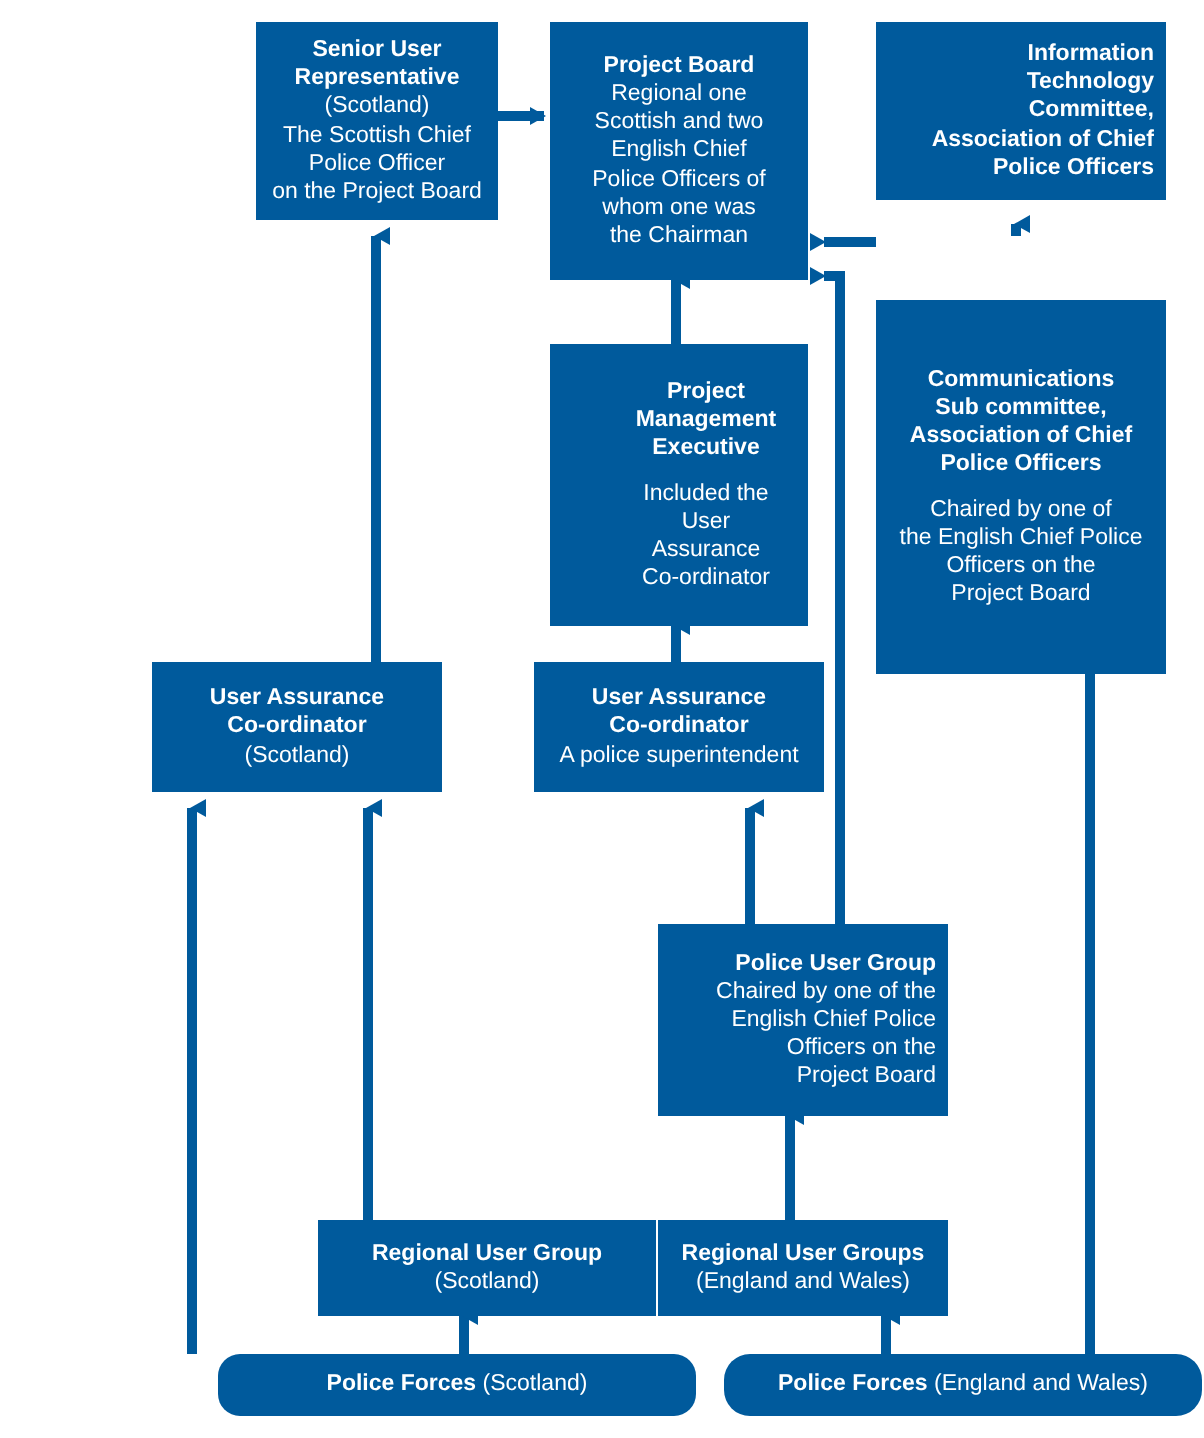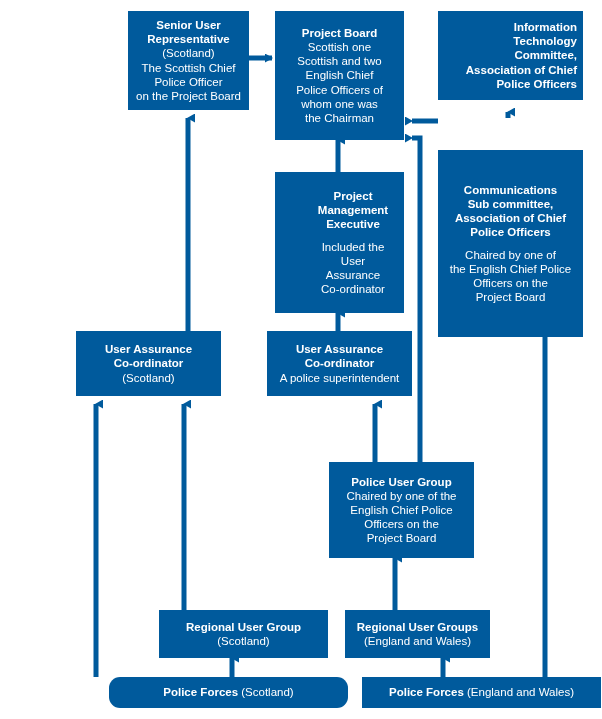--- a/index.html
+++ b/index.html
@@ -87,21 +87,21 @@
     <span class="row ttl">Senior User</span>
     <span class="row ttl">Representative</span>
     <span class="row sub">(Scotland)</span>
     <span class="row sub">The Scottish Chief</span>
     <span class="row sub">Police Officer</span>
     <span class="row sub">on the Project Board</span>
   </div>
 
   <div class="node" style="left:275px;top:11px;width:129px;height:129px;">
     <span class="row ttl">Project Board</span>
-    <span class="row sub">Scottish one</span>
+    <span class="row sub">Regional one</span>
     <span class="row sub">Scottish and two</span>
     <span class="row sub">English Chief</span>
     <span class="row sub">Police Officers of</span>
     <span class="row sub">whom one was</span>
     <span class="row sub">the Chairman</span>
   </div>
 
   <div class="node" style="left:438px;top:11px;width:145px;height:89px;align-items:flex-end;">
     <span class="row ttl">Information</span>
     <span class="row ttl">Technology</span>
@@ -137,39 +137,39 @@
     <span class="row ttl">Co-ordinator</span>
     <span class="row sub">(Scotland)</span>
   </div>
 
   <div class="node" style="left:267px;top:331px;width:145px;height:65px;">
     <span class="row ttl">User Assurance</span>
     <span class="row ttl">Co-ordinator</span>
     <span class="row sub">A police superintendent</span>
   </div>
 
-  <div class="node" style="left:329px;top:462px;width:145px;height:96px;">
+  <div class="node" style="left:329px;top:462px;width:145px;height:96px;align-items:flex-end;">
     <span class="row ttl">Police User Group</span>
     <span class="row sub">Chaired by one of the</span>
     <span class="row sub">English Chief Police</span>
     <span class="row sub">Officers on the</span>
     <span class="row sub">Project Board</span>
   </div>
 
   <div class="node" style="left:159px;top:610px;width:169px;height:48px;">
     <span class="row ttl">Regional User Group</span>
     <span class="row sub">(Scotland)</span>
   </div>
 
-  <div class="node" style="left:329px;top:610px;width:145px;height:48px;margin-left:16px;">
+  <div class="node" style="left:329px;top:610px;width:145px;height:48px;">
     <span class="row ttl">Regional User Groups</span>
     <span class="row sub">(England and Wales)</span>
   </div>
 
   <div class="node" style="left:109px;top:677px;width:239px;height:31px;border-radius:11px;">
     <span class="row"><span class="inline-ttl">Police Forces</span> <span class="inline-sub">(Scotland)</span></span>
   </div>
 
-  <div class="node" style="left:362px;top:677px;width:239px;height:31px;">
+  <div class="node" style="left:362px;top:677px;width:239px;height:31px;border-radius:13px;">
     <span class="row"><span class="inline-ttl">Police Forces</span> <span class="inline-sub">(England and Wales)</span></span>
   </div>
 
 </div>
 
 </body></html>

